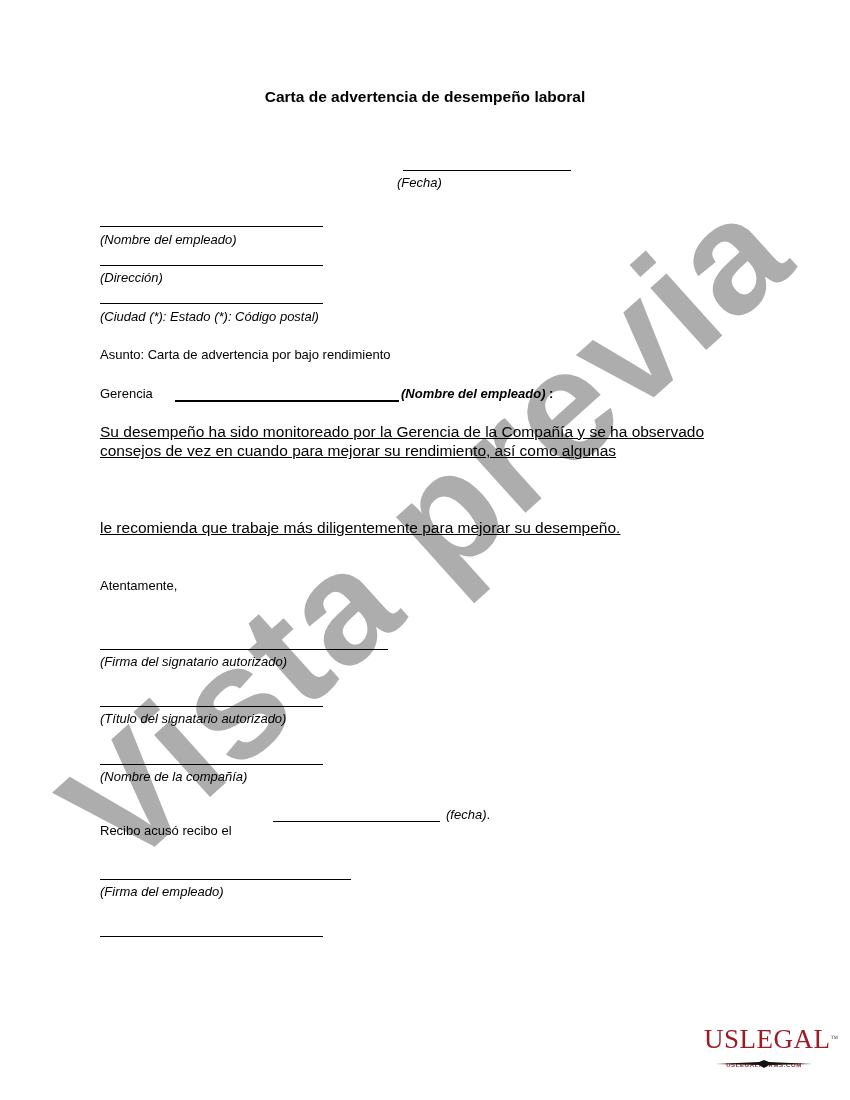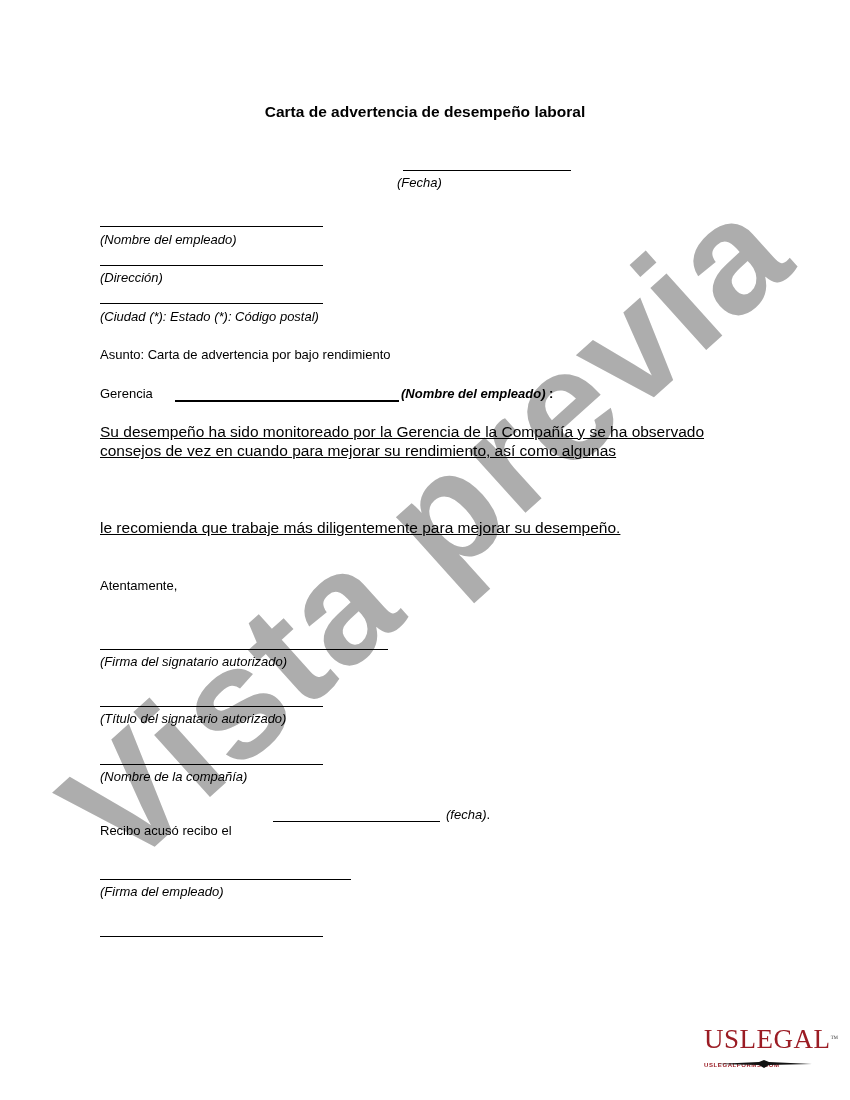--- a/index.html
+++ b/index.html
@@ -1,30 +1,30 @@
 <!DOCTYPE html>
 <html><head>
   <meta charset="utf-8">
   <style>
     html, body { margin: 0; padding: 0; background: #ffffff; }
     body { width: 850px; height: 1100px; position: relative; overflow: hidden;
            font-family: "Liberation Sans", sans-serif; color: #000; }
     .page { position: absolute; left: 0; top: 0; width: 850px; height: 1100px; }
     .t { position: absolute; font-size: 13px; line-height: 19.5px; white-space: nowrap; }
     .i { font-style: italic; }
-    .title { position: absolute; left: 0; width: 850px; top: 103px; text-align: center;
+    .title { position: absolute; left: 0; width: 850px; top: 88px; text-align: center;
              font-weight: bold; font-size: 15.5px; }
     .line { position: absolute; height: 0; border-top: 1.3px solid #000; }
     .line.bold { border-top-width: 2px; }
     .para { position: absolute; left: 100px; width: 660px; font-size: 15.5px; line-height: 19.3px; text-decoration: underline; }
     .watermark { position: absolute; left: 425px; top: 530px; transform: translate(-50%, -50%) rotate(-42deg);
                  font-family: "Liberation Sans", sans-serif; font-weight: bold; font-size: 158px;
                  color: #a6a6a6; opacity: 0.92; white-space: nowrap; letter-spacing: 2px;
                  pointer-events: none; mix-blend-mode: multiply; }
-    .logo { position: absolute; left: 704px; top: 1025px; width: 120px; }
+    .logo { position: absolute; left: 704px; top: 1025px; width: 120px; text-align: center; }
     .logo-main { font-family: "Liberation Serif", serif; font-size: 27px; color: #9b1c24; letter-spacing: 0.5px; line-height: 28px; }
     .logo-main .tm { font-size: 8px; vertical-align: top; color: #555; }
     .logo-eagle { width: 100px; height: 6px; margin: 1px auto 0; position: relative; }
     .logo-url { font-size: 6px; color: #9b1c24; letter-spacing: 0.6px; font-weight: bold; margin-top: 2px; }
   </style>
 </head>
 <body>
 
 <div class="page">
 

